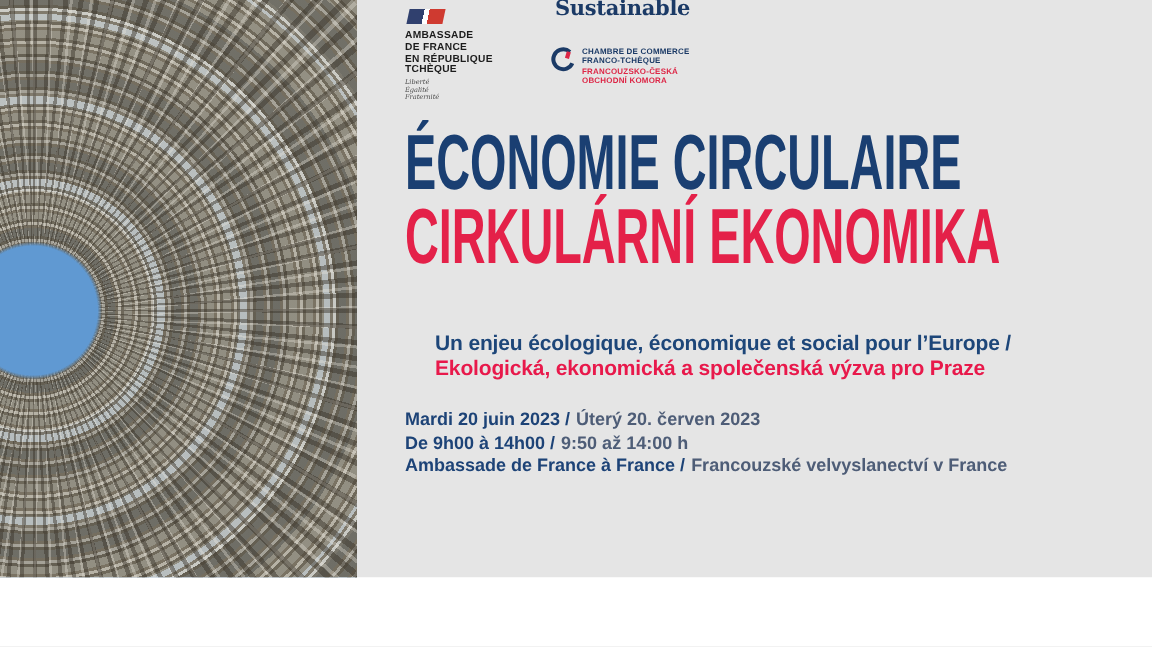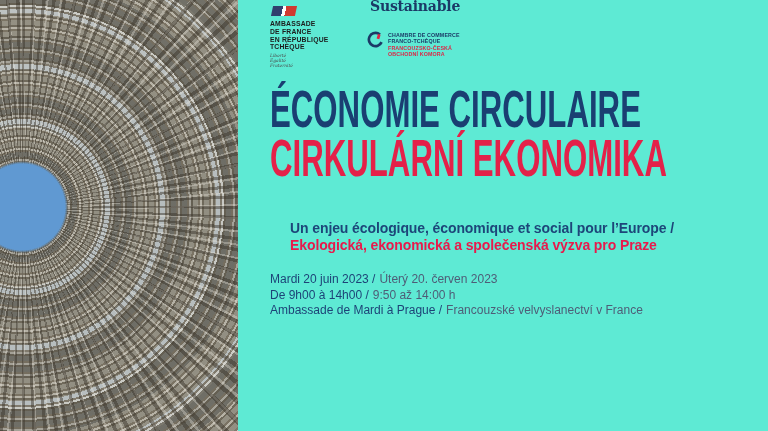--- a/index.html
+++ b/index.html
@@ -1,18 +1,18 @@
 <!DOCTYPE html>
 <html><head>
 <meta charset="utf-8">
 <style>
   html, body { margin:0; padding:0; background:#ffffff; }
   .canvas {
-    position:relative; width:768px; height:431px; overflow:hidden;
-    background:#5eead4;
+    position:relative; width:768px; height:385px; overflow:hidden;
+    background:#e5e5e5;
     font-family:"Liberation Sans", sans-serif;
   }
 
   
   .photo {
     position:absolute; left:0; top:0; width:238px; height:431px;
     background:
       radial-gradient(circle 46px at 22px 207px, #6099d2 0 43px, rgba(96,153,210,0) 46px),
       repeating-conic-gradient(from 0deg at 22px 207px, rgba(58,52,42,0.48) 0deg 0.9deg, rgba(0,0,0,0) 0.9deg 2.8deg),
       repeating-conic-gradient(from 1.4deg at 28px 212px, rgba(238,234,224,0.32) 0deg 0.55deg, rgba(0,0,0,0) 0.55deg 3.6deg),
@@ -53,22 +53,22 @@
   .title .t1 { color:#1a3f72; }
   .title .t2 { color:#e42149; }
 
   
   .subtitle { position:absolute; left:270px; top:220px; font-size:14px; line-height:16.5px; font-weight:700; letter-spacing:-0.1px; white-space:nowrap;margin-left:20px; }
   .subtitle .s1 { color:#1d4679; }
   .subtitle .s2 { color:#e8194b; }
 
   
   .details { position:absolute; left:270px; top:272px; font-size:12px; line-height:15.5px; white-space:nowrap; }
-  .details .fr { font-weight:400; color:#1d4377; margin-right:4px; }
-  .details .cz { font-weight:400; color:#4e5d77; }
+  .details .fr { font-weight:700; color:#1d4377; margin-right:4px; }
+  .details .cz { font-weight:700; color:#4e5d77; }
 </style>
 </head>
 <body>
 
 <div class="canvas">
 
   <div class="photo"></div>
 
   <div class="embassy">
     <div class="flag"></div>
@@ -113,17 +113,17 @@
   </div>
 
   <div class="details">
     <div class="d-line">
       <span class="fr">Mardi 20 juin 2023 /</span><span class="cz">Úterý 20. červen 2023</span>
     </div>
     <div class="d-line">
       <span class="fr">De 9h00 à 14h00 /</span><span class="cz">9:50 až 14:00 h</span>
     </div>
     <div class="d-line">
-      <span class="fr">Ambassade de Mardi à Prague /</span><span class="cz">Francouzské velvyslanectví v France</span>
+      <span class="fr">Ambassade de France à France /</span><span class="cz">Francouzské velvyslanectví v France</span>
     </div>
   </div>
 
 </div>
 
 </body></html>

